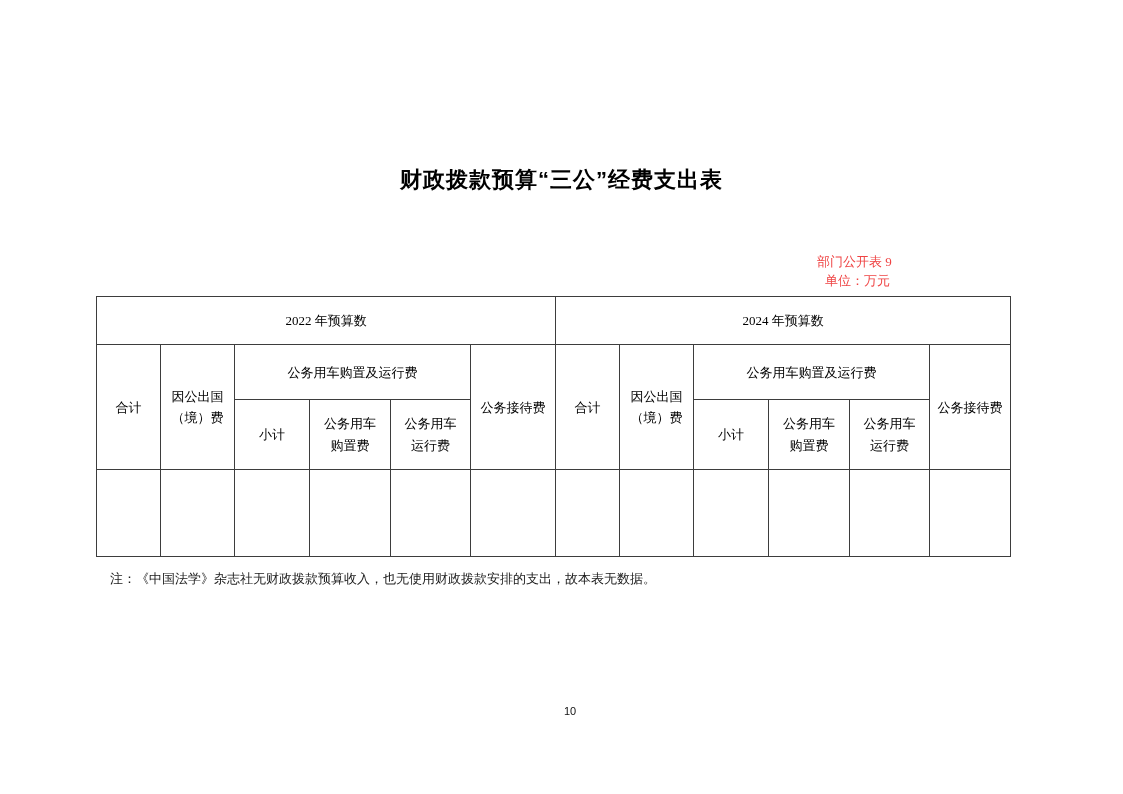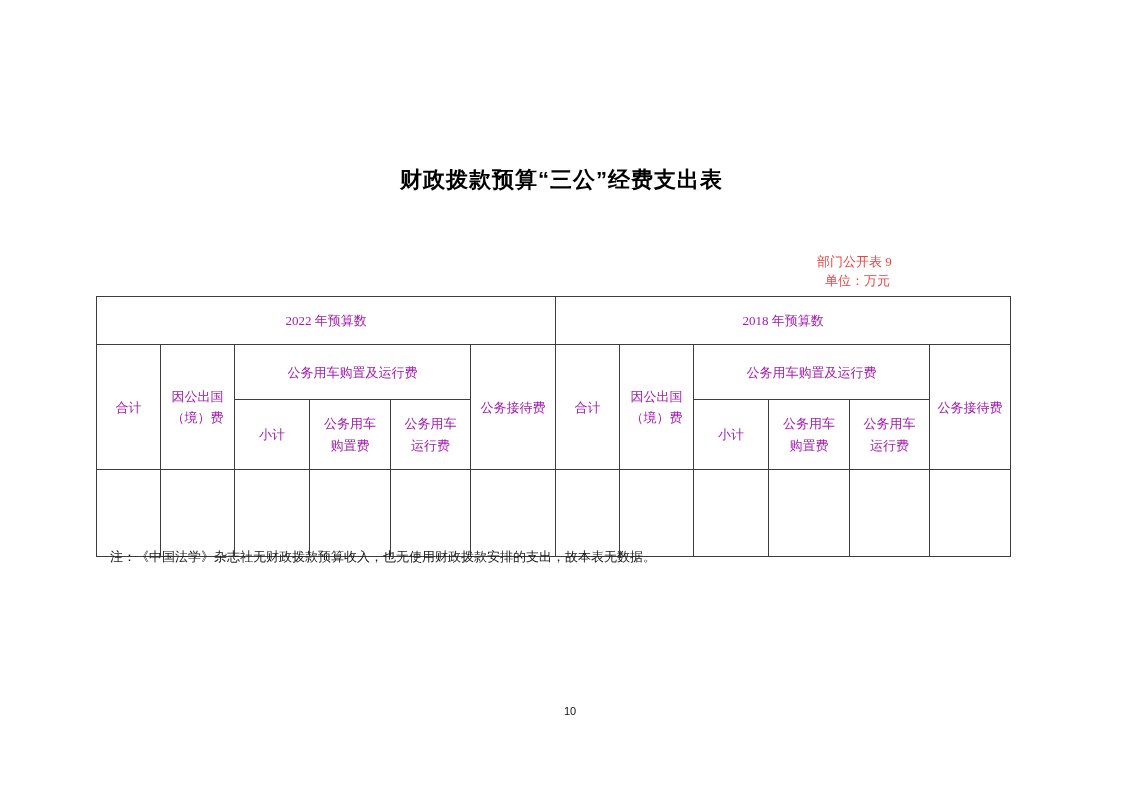--- a/index.html
+++ b/index.html
@@ -42,31 +42,31 @@
     border-collapse: collapse;
     table-layout: fixed;
   }
   table.budget-table td {
     border: 1px solid #3d3d3d;
     text-align: center;
     vertical-align: middle;
     font-size: 13px;
     line-height: 1.65;
     white-space: pre-line;
-    color: #a21caf;
+    color: #000000;
     padding: 13px 2px;
   }
   tr.year-row    { height: 46px; }
   tr.group-row   { height: 55px; }
   tr.sub-row     { height: 49px; }
   tr.data-row    { height: 87px; }
   .doc-note {
     position: absolute;
     left: 110px;
-    top: 548px;
+    top: 570px;
     font-size: 13px;
     color: #1a1a1a;
   }
   .page-number {
     position: absolute;
     top: 705px;
     left: 0;
     width: 100%;
     text-align: center;
     font-family: "Liberation Sans", sans-serif;
@@ -98,21 +98,21 @@
       <col style="width:64px">
         <col style="width:74px">
         <col style="width:75px">
       <col style="width:81px">
         <col style="width:80px">
         <col style="width:81px">
     </colgroup>
     <tbody>
       <tr class="year-row">
         <td colspan="6">2022 年预算数</td>
-        <td colspan="6">2018 年预算数</td>
+        <td colspan="6">2024 年预算数</td>
       </tr>
       <tr class="group-row">
         <td rowspan="2">合计</td>
         <td rowspan="2">因公出国
 （境）费</td>
         <td colspan="3">公务用车购置及运行费</td>
         <td rowspan="2">公务接待费</td>
         <td rowspan="2">合计</td>
         <td rowspan="2">因公出国
 （境）费</td>

